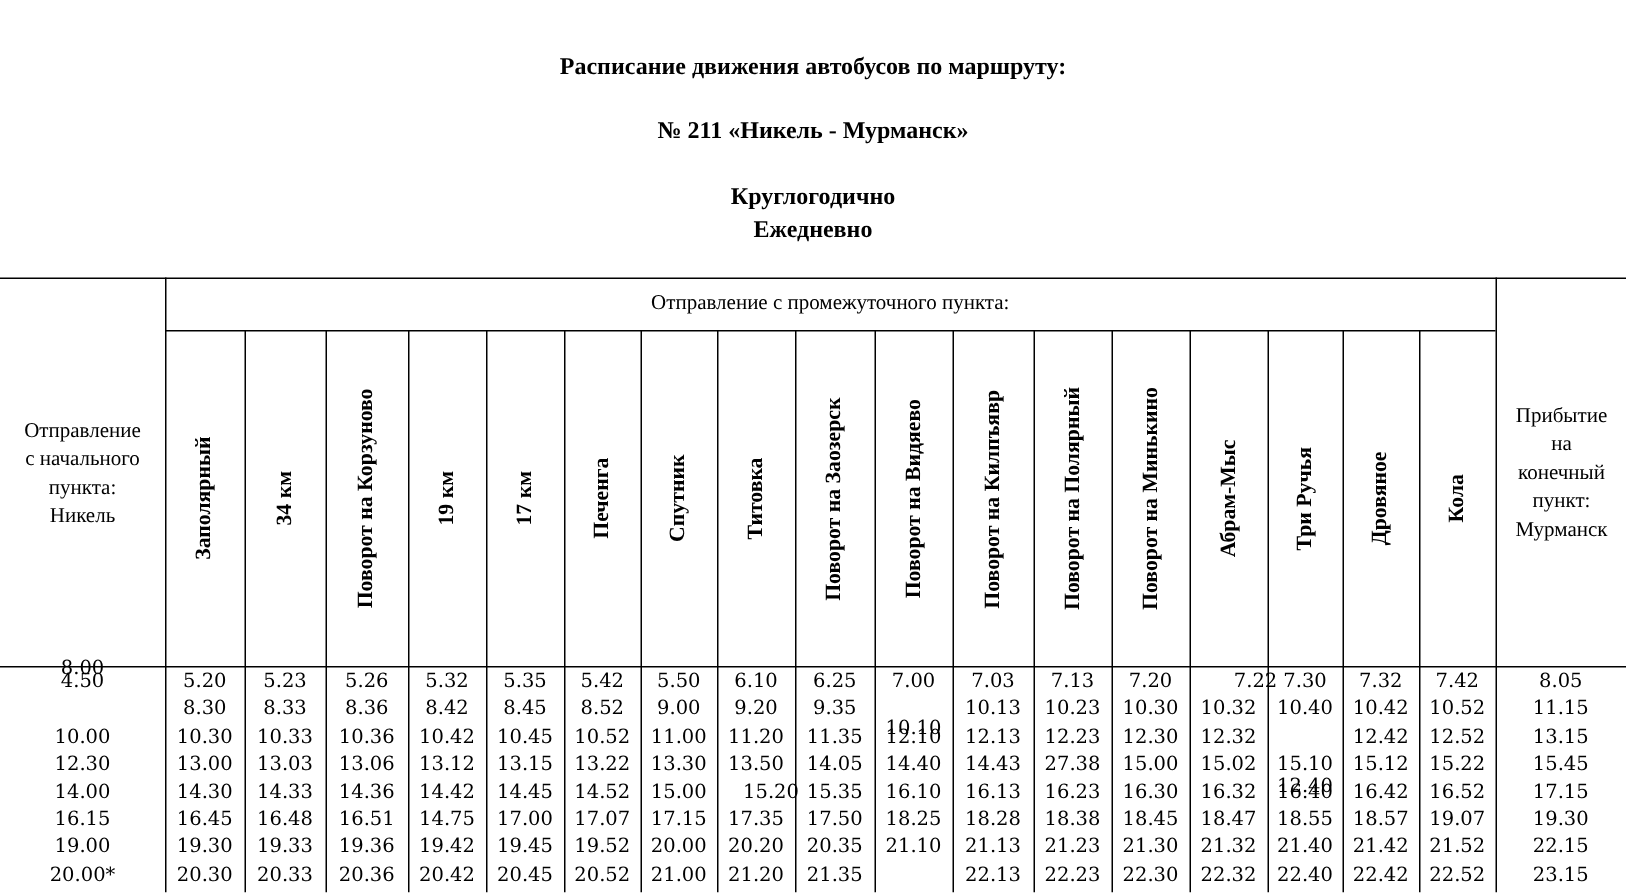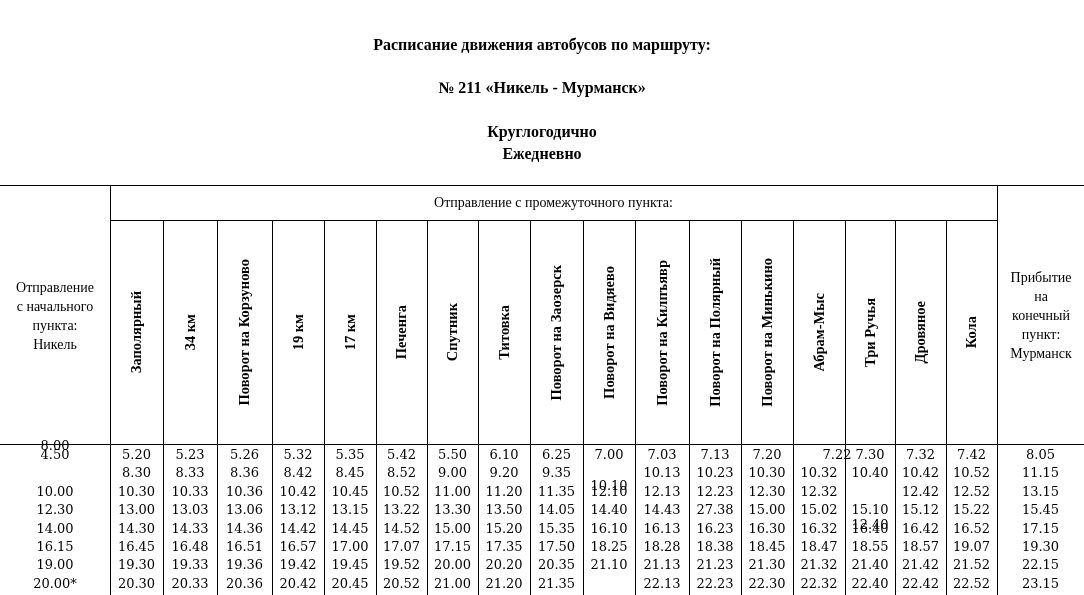--- a/index.html
+++ b/index.html
@@ -199,36 +199,36 @@
     <div class="cell" style="left:946px;width:51px;top:501.2px;">15.22</div>
     <div class="cell" style="left:997px;width:87px;top:501.2px;">15.45</div>
     <div class="cell" style="left:0px;width:110px;top:519.6px;">14.00</div>
     <div class="cell" style="left:110px;width:53px;top:519.6px;">14.30</div>
     <div class="cell" style="left:163px;width:54px;top:519.6px;">14.33</div>
     <div class="cell" style="left:217px;width:55px;top:519.6px;">14.36</div>
     <div class="cell" style="left:272px;width:52px;top:519.6px;">14.42</div>
     <div class="cell" style="left:324px;width:52px;top:519.6px;">14.45</div>
     <div class="cell" style="left:376px;width:51px;top:519.6px;">14.52</div>
     <div class="cell" style="left:427px;width:51px;top:519.6px;">15.00</div>
-    <div class="cell" style="left:478px;width:52px;top:519.6px;">15.20</div>
+    <div class="cell" style="left:478px;width:52px;top:519.6px;padding-left:10px;">15.20</div>
     <div class="cell" style="left:530px;width:53px;top:519.6px;">15.35</div>
     <div class="cell" style="left:583px;width:52px;top:519.6px;">16.10</div>
     <div class="cell" style="left:635px;width:54px;top:519.6px;">16.13</div>
     <div class="cell" style="left:689px;width:52px;top:519.6px;">16.23</div>
     <div class="cell" style="left:741px;width:52px;top:519.6px;">16.30</div>
     <div class="cell" style="left:793px;width:52px;top:519.6px;">16.32</div>
     <div class="cell" style="left:845px;width:50px;top:519.6px;">16.40</div>
     <div class="cell" style="left:895px;width:51px;top:519.6px;">16.42</div>
     <div class="cell" style="left:946px;width:51px;top:519.6px;">16.52</div>
     <div class="cell" style="left:997px;width:87px;top:519.6px;">17.15</div>
     <div class="cell" style="left:0px;width:110px;top:538px;">16.15</div>
     <div class="cell" style="left:110px;width:53px;top:538px;">16.45</div>
     <div class="cell" style="left:163px;width:54px;top:538px;">16.48</div>
     <div class="cell" style="left:217px;width:55px;top:538px;">16.51</div>
-    <div class="cell" style="left:272px;width:52px;top:538px;">16.57</div>
+    <div class="cell" style="left:272px;width:52px;top:538px;">14.75</div>
     <div class="cell" style="left:324px;width:52px;top:538px;">17.00</div>
     <div class="cell" style="left:376px;width:51px;top:538px;">17.07</div>
     <div class="cell" style="left:427px;width:51px;top:538px;">17.15</div>
     <div class="cell" style="left:478px;width:52px;top:538px;">17.35</div>
     <div class="cell" style="left:530px;width:53px;top:538px;">17.50</div>
     <div class="cell" style="left:583px;width:52px;top:538px;">18.25</div>
     <div class="cell" style="left:635px;width:54px;top:538px;">18.28</div>
     <div class="cell" style="left:689px;width:52px;top:538px;">18.38</div>
     <div class="cell" style="left:741px;width:52px;top:538px;">18.45</div>
     <div class="cell" style="left:793px;width:52px;top:538px;">18.47</div>

